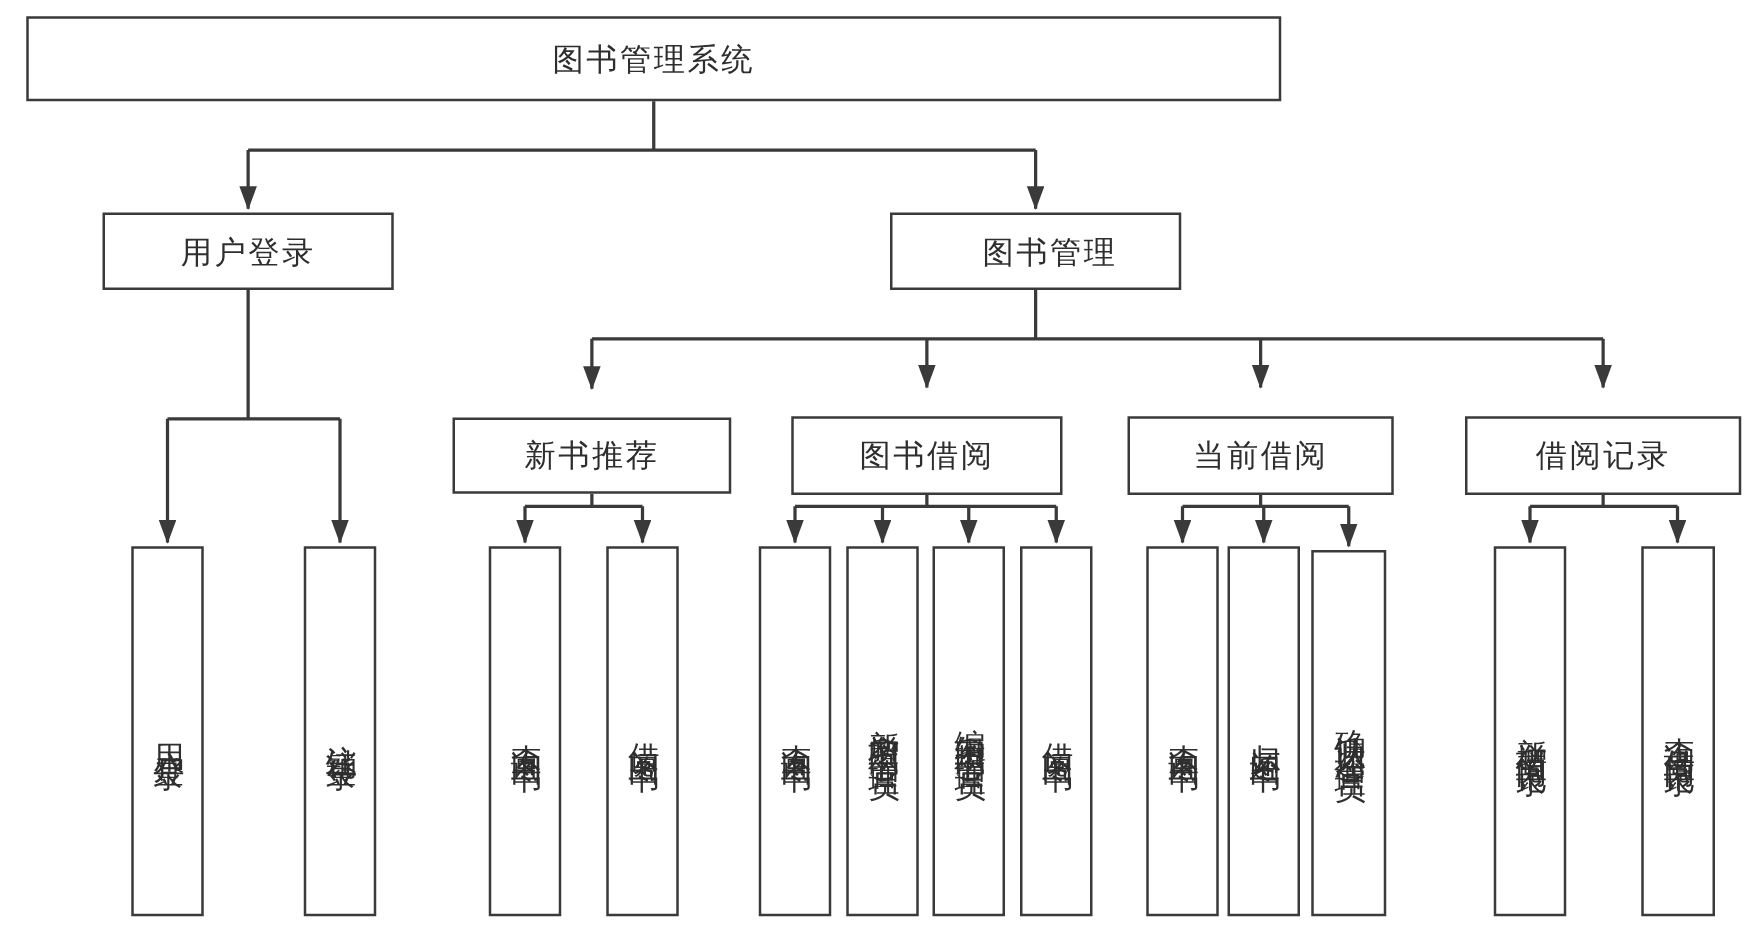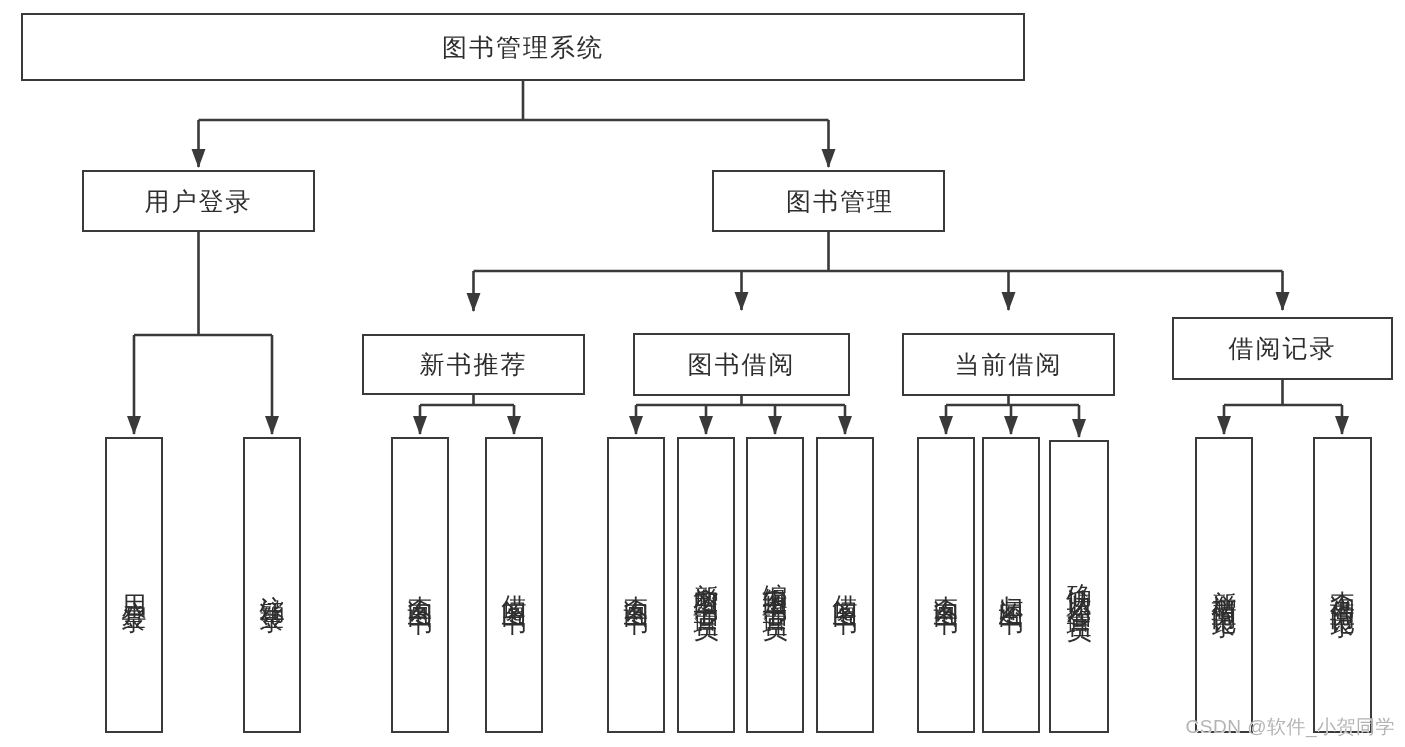--- a/index.html
+++ b/index.html
@@ -22,21 +22,21 @@
     font-size:25px; letter-spacing:2px;
     white-space:nowrap;
   }
   .node.root  { left:21px;  top:13px;  width:1004px; height:68px; }
   .node.l2a   { left:82px;  top:170px; width:233px;  height:62px; }
   .node.l2b   { left:712px; top:170px; width:233px;  height:62px;padding-left:23px; }
   .node.l3    { top:314px; height:61px;margin-top:20px; }
   .node.l3a   { left:362px;  width:223px; }
   .node.l3b   { left:633px;  top:313px; width:217px; height:63px; }
   .node.l3c   { left:902px;  top:313px; width:213px; height:63px; }
-  .node.l3d   { left:1172px; top:297px; width:221px; height:63px; }
+  .node.l3d   { left:1172px; top:313px; width:221px; height:63px; }
   .node.leaf {
     top:437px; width:58px; height:296px;
     writing-mode:vertical-rl;
     font-size:25px; letter-spacing:5px; line-height:1;
     padding:6px 0;
   }
   .leaf.p1  { left:105px; }
   .leaf.p2  { left:243px; }
   .leaf.p3  { left:391px; }
   .leaf.p4  { left:485px; }
@@ -138,14 +138,13 @@
   <div class="node leaf p7">编辑图书（管理员）</div>
   <div class="node leaf p8">借阅图书</div>
 
   <div class="node leaf p9">查询图书</div>
   <div class="node leaf p10">归还图书</div>
   <div class="node leaf p11">确认归还（管理员）</div>
 
   <div class="node leaf p12">新增借阅记录</div>
   <div class="node leaf p13">查询借阅记录</div>
 
-  <div class="watermark">CSDN @软件_小贺同学</div>
 </div>
 
 </body></html>

